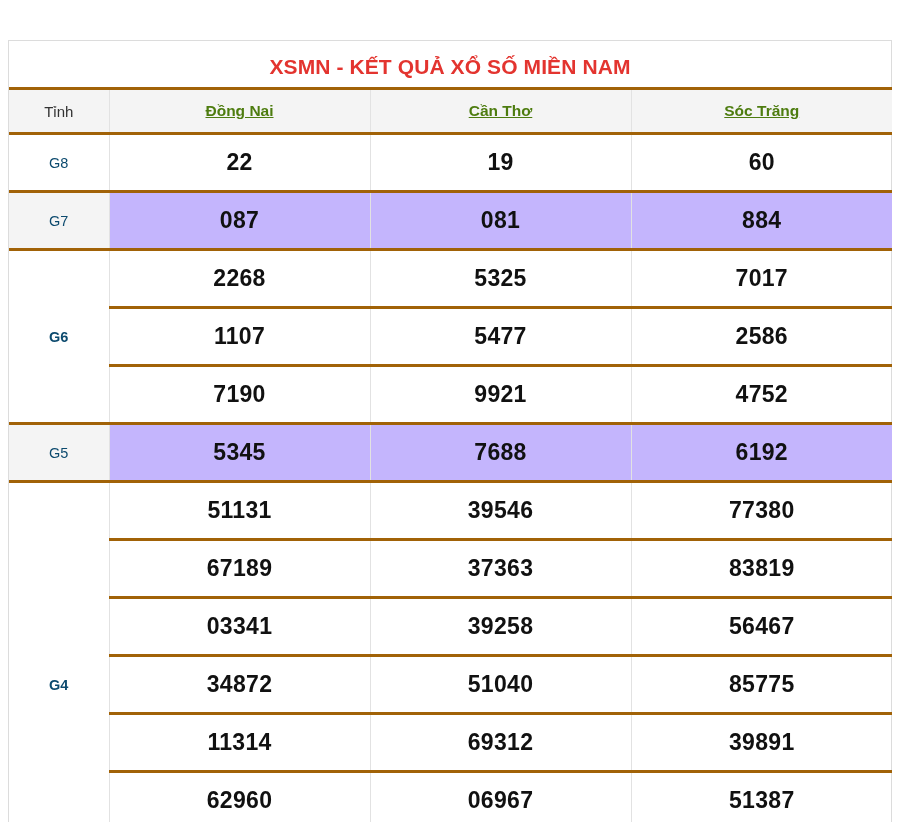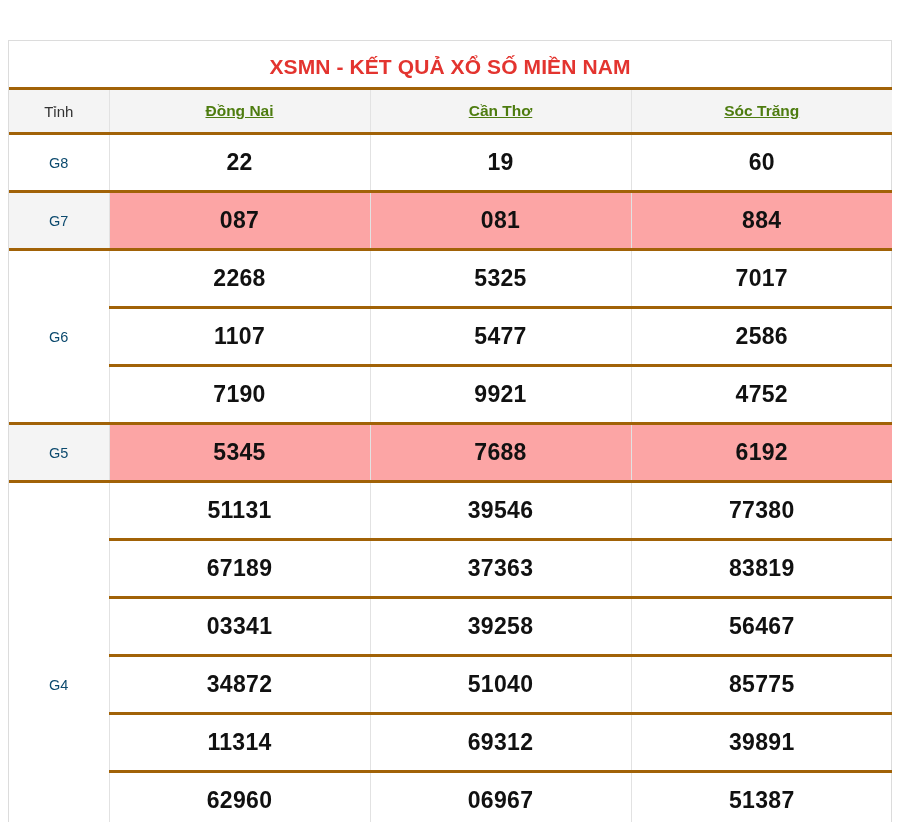--- a/index.html
+++ b/index.html
@@ -88,27 +88,28 @@
     background: transparent;
   }
   td.num {
     font-size: 23px;
     font-weight: bold;
     color: #111111;
     padding: 14px 17px;
     letter-spacing: .3px;
   }
   tr.shaded td {
-    background: #fca5a5;
+    background: #c4b5fd;
   }
   tr.shaded td.glabel {
     background: #f4f4f4;
   }
   td.glabel.group {
     background: #ffffff;
+    font-weight: bold;
   }
 </style>
 </head>
 <body>
 
 <div id="page">
   <div class="sheet">
 
     <div class="title">XSMN - KẾT QUẢ XỔ SỐ MIỀN NAM</div>
 

